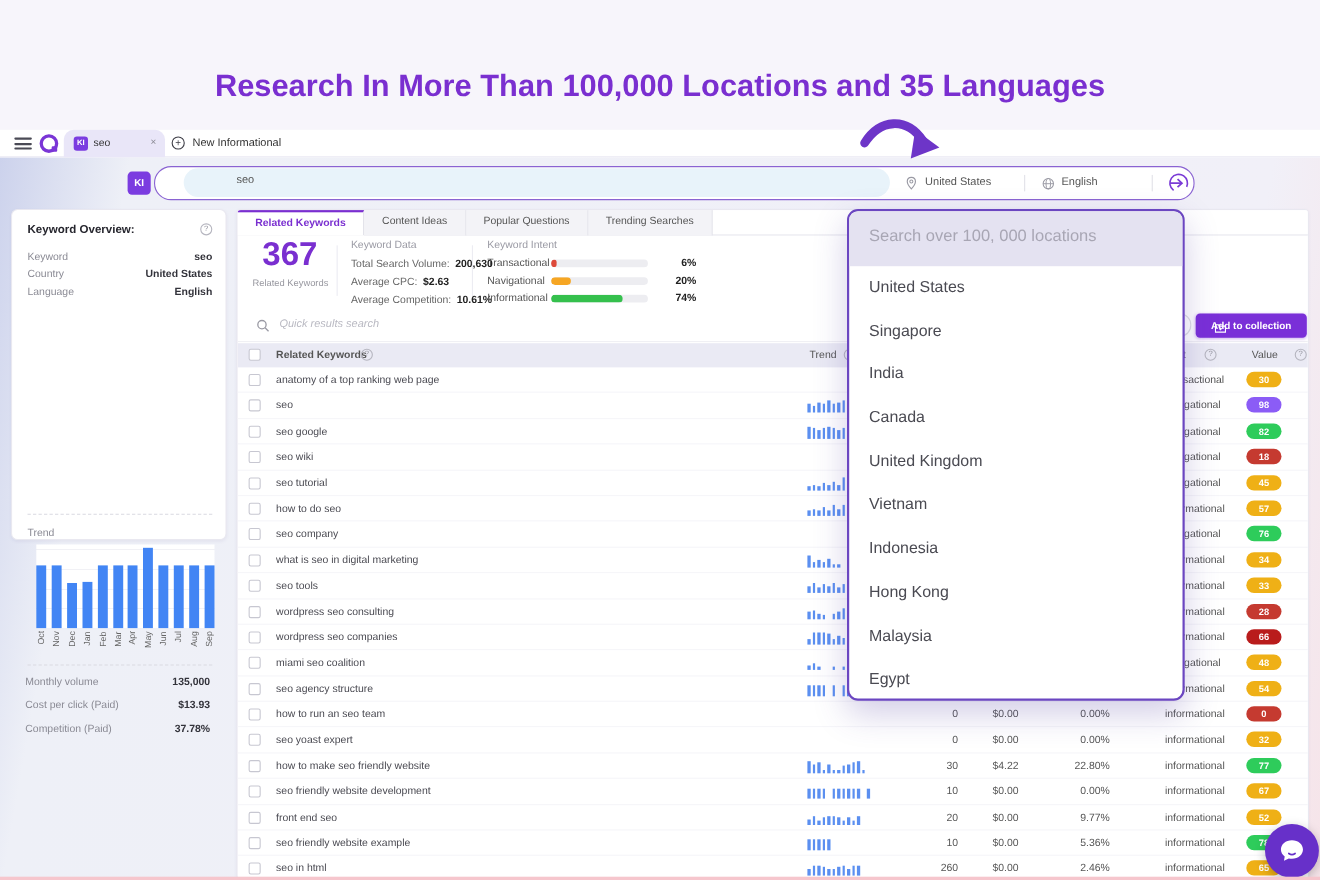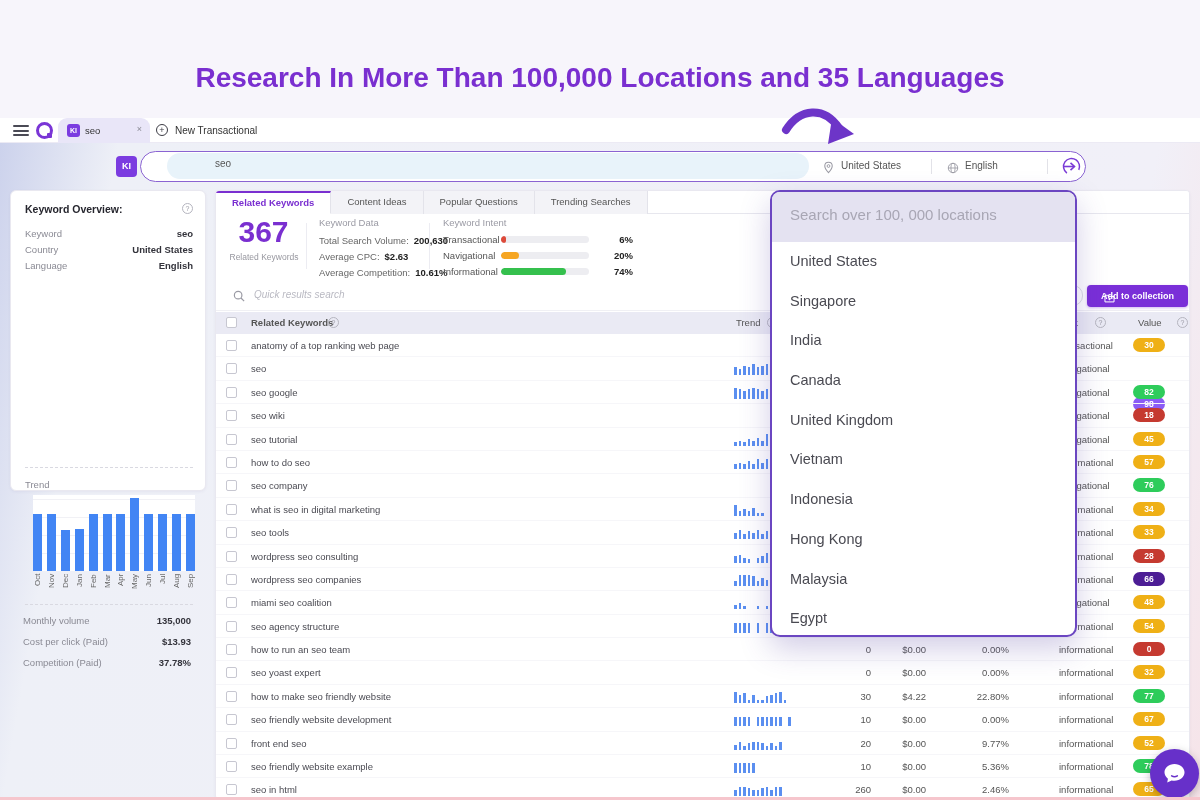--- a/index.html
+++ b/index.html
@@ -156,21 +156,21 @@
     <div class="app-logo">
         <i></i>
       </div>
     <div class="btab">
       <span class="ki">KI</span>
       <span class="t">seo</span>
       <span class="x">×</span>
     </div>
     <div class="newtab">
       <span class="plus">+</span>
-      <span class="t">New Transactional</span>
+      <span class="t">New Informational</span>
     </div>
   </div>
 
   <div class="app-bg"></div>
 
   <div class="ki-badge">KI</div>
   <div class="search-pill">
     <div class="search-blue"></div>
     <input class="q" type="text" value="seo" style="">
     <span class="pill-ico" style="left:682px;">
@@ -369,21 +369,21 @@
             <i style="height: 11.2px;"></i>
             <i style="height: 8px;"></i>
             <i style="height: 9.6px;"></i>
             <i style="height: 11.2px;"></i>
             <i style="height: 9.6px;"></i>
           </span>
           <span class="c-vol"></span>
           <span class="c-cpc"></span>
           <span class="c-comp"></span>
           <span class="c-int">navigational</span>
-          <span class="c-val" style="background: #8b5cf6; margin-top: 36px;">98</span>
+          <span class="c-val" style="background: #8b5cf6;">98</span>
         </div>
         <div class="trow">
           <span class="chk"></span>
           <span class="c-kw">seo google</span>
           <span class="c-spark">
             <i style="height: 11.2px;"></i>
             <i style="height: 9.6px;"></i>
             <i style="height: 8px;"></i>
             <i style="height: 9.6px;"></i>
             <i style="height: 11.2px;"></i>
@@ -534,21 +534,21 @@
             <i style="height: 11.2px;"></i>
             <i style="height: 9.6px;"></i>
             <i style="height: 4.8px;"></i>
             <i style="height: 8px;"></i>
             <i style="height: 6.4px;"></i>
           </span>
           <span class="c-vol"></span>
           <span class="c-cpc"></span>
           <span class="c-comp"></span>
           <span class="c-int">informational</span>
-          <span class="c-val" style="background: #4c1d95;">66</span>
+          <span class="c-val" style="background: #b91c1c;">66</span>
         </div>
         <div class="trow">
           <span class="chk"></span>
           <span class="c-kw">miami seo coalition</span>
           <span class="c-spark">
             <i style="height: 4.8px;"></i>
             <i style="height: 6.4px;"></i>
             <i style="height: 3.2px;"></i>
             <i style="height: 0px; background: transparent;"></i>
             <i style="height: 0px; background: transparent;"></i>

